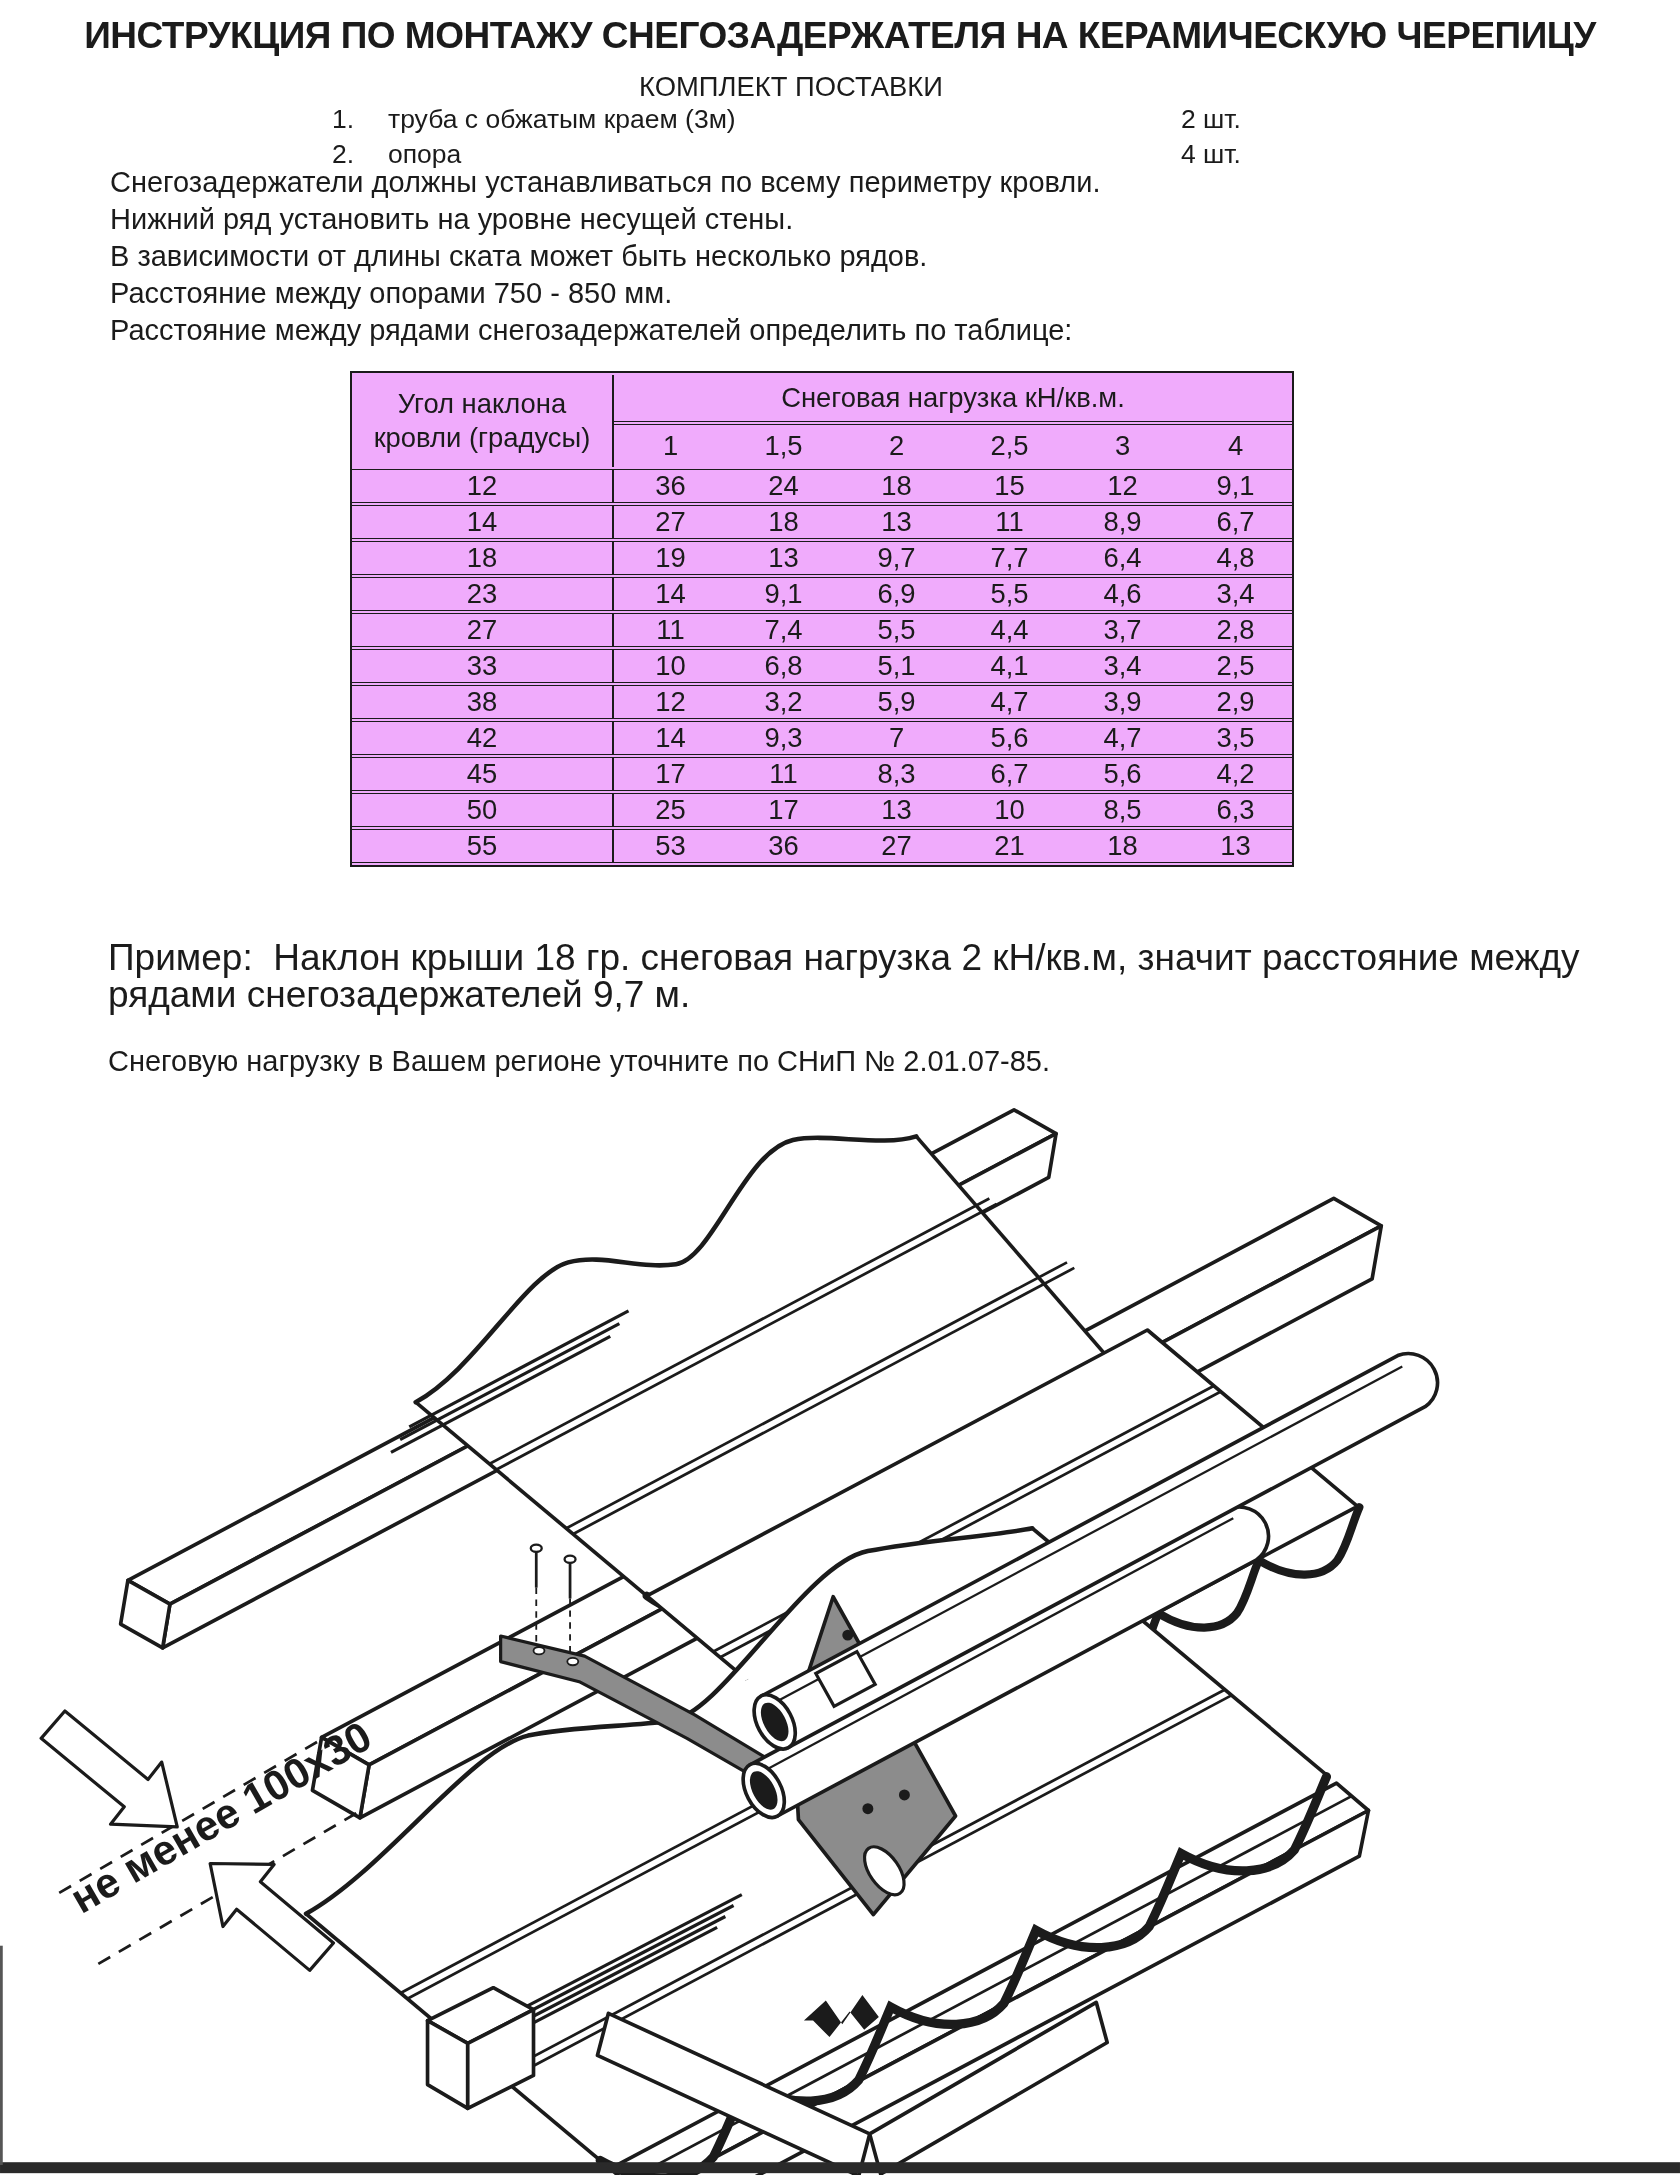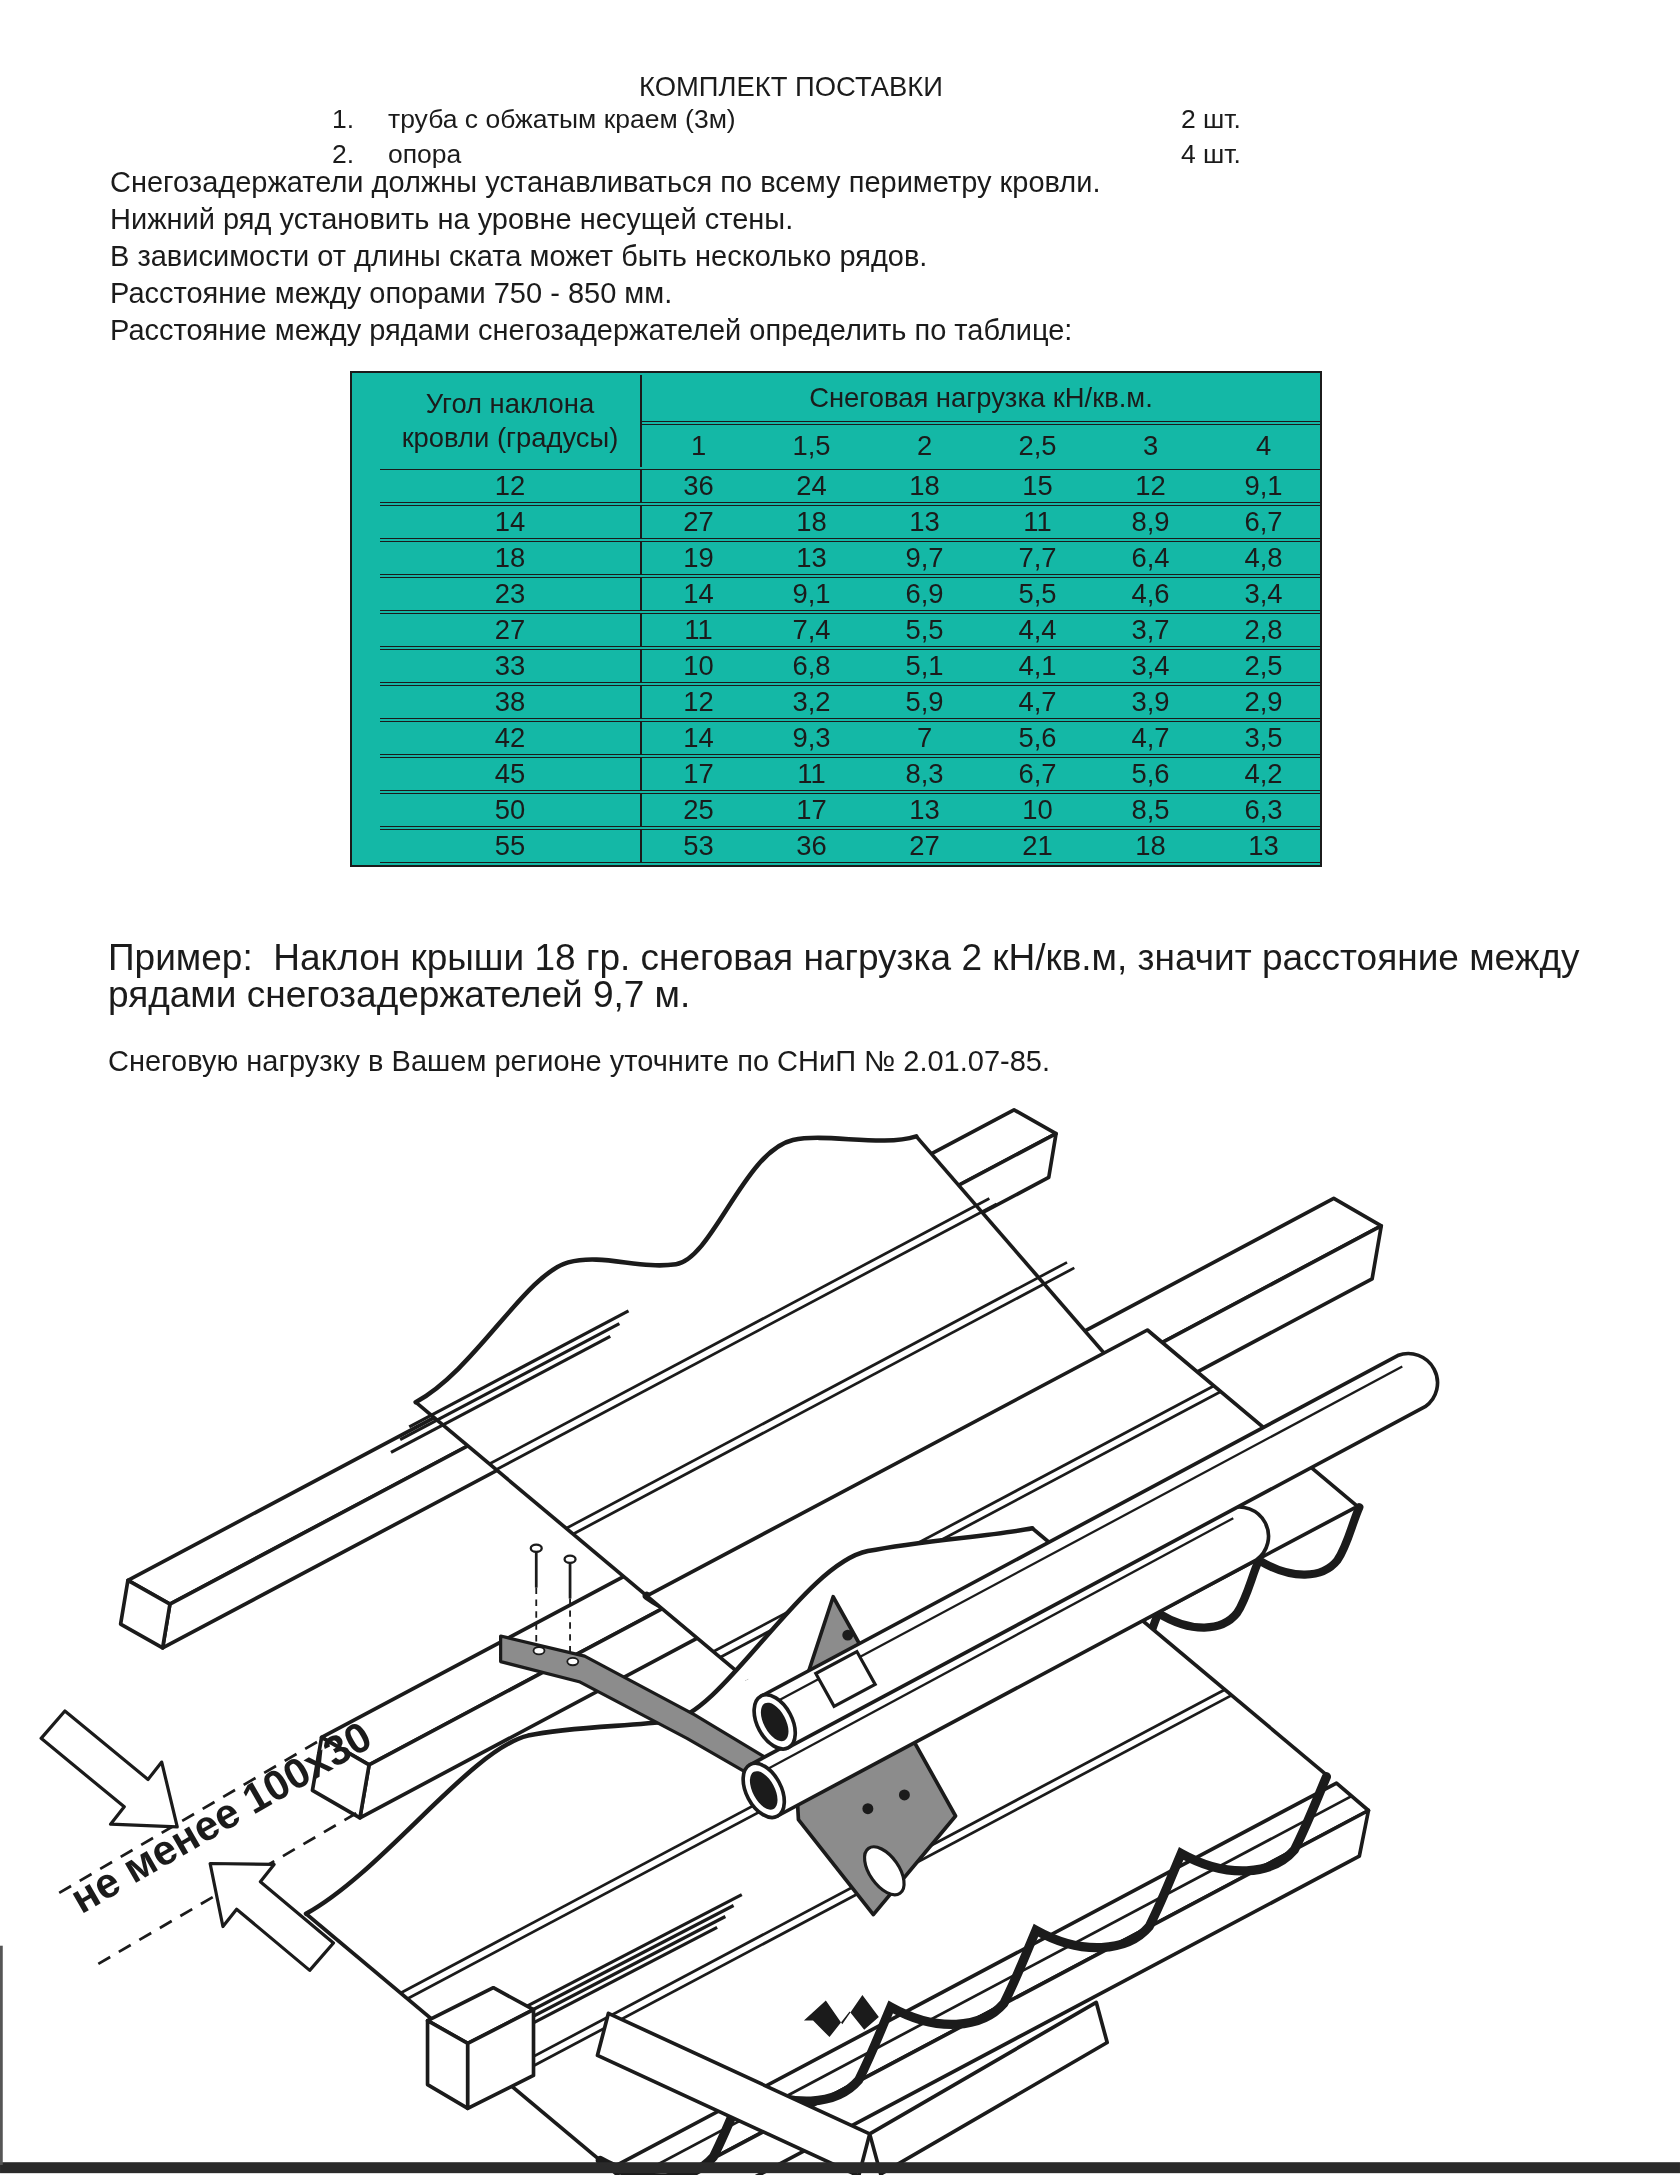--- a/index.html
+++ b/index.html
@@ -22,21 +22,21 @@
   .kit-row .qty{position:absolute;left:1181px;}
   .kit-row-1{top:104px;}
   .kit-row-2{top:139px;}
   .paragraphs{
     position:absolute;top:164px;left:103px;width:1535px;
     font-size:29px;line-height:37px;margin-left:7px;
   }
   .table-wrap{position:absolute;top:371px;left:350px;}
   table.snow{
     border-collapse:separate;border-spacing:0 2.7px;
-    border:2.7px solid #1b1b1b;background:#14b8a6;padding-left:28px;
+    border:2.7px solid #1b1b1b;background:#f0abfc;
   }
   table.snow th,table.snow td{
     font-weight:normal;font-size:27.4px;text-align:center;padding:0 5.5px;
   }
   th.corner{
     width:249px;border-right:2.7px solid #1b1b1b;line-height:1.25;
     padding:3.7px 12.8px;
   }
   th.load{height:46px;border-bottom:1.8px solid #1b1b1b;}
   th.loadcol{height:42px;border-top:1.8px solid #1b1b1b;}
@@ -54,20 +54,21 @@
   .drawing{position:absolute;top:1087px;left:0;}
   .dim-label{
     font-size:46px;font-weight:bold;font-family:"Liberation Sans",sans-serif;
   }
 </style>
 </head>
 <body>
 
 <div class="page">
 
+  <div class="title">ИНСТРУКЦИЯ ПО МОНТАЖУ СНЕГОЗАДЕРЖАТЕЛЯ НА КЕРАМИЧЕСКУЮ  ЧЕРЕПИЦУ</div>
 
   <div class="kit-heading">КОМПЛЕКТ ПОСТАВКИ</div>
 
   <div class="kit-row kit-row-1">
     <span class="num">1.</span>
     <span class="lbl">труба с обжатым краем (3м)</span>
     <span class="qty">2 шт.</span>
   </div>
   <div class="kit-row kit-row-2">
     <span class="num">2.</span>

